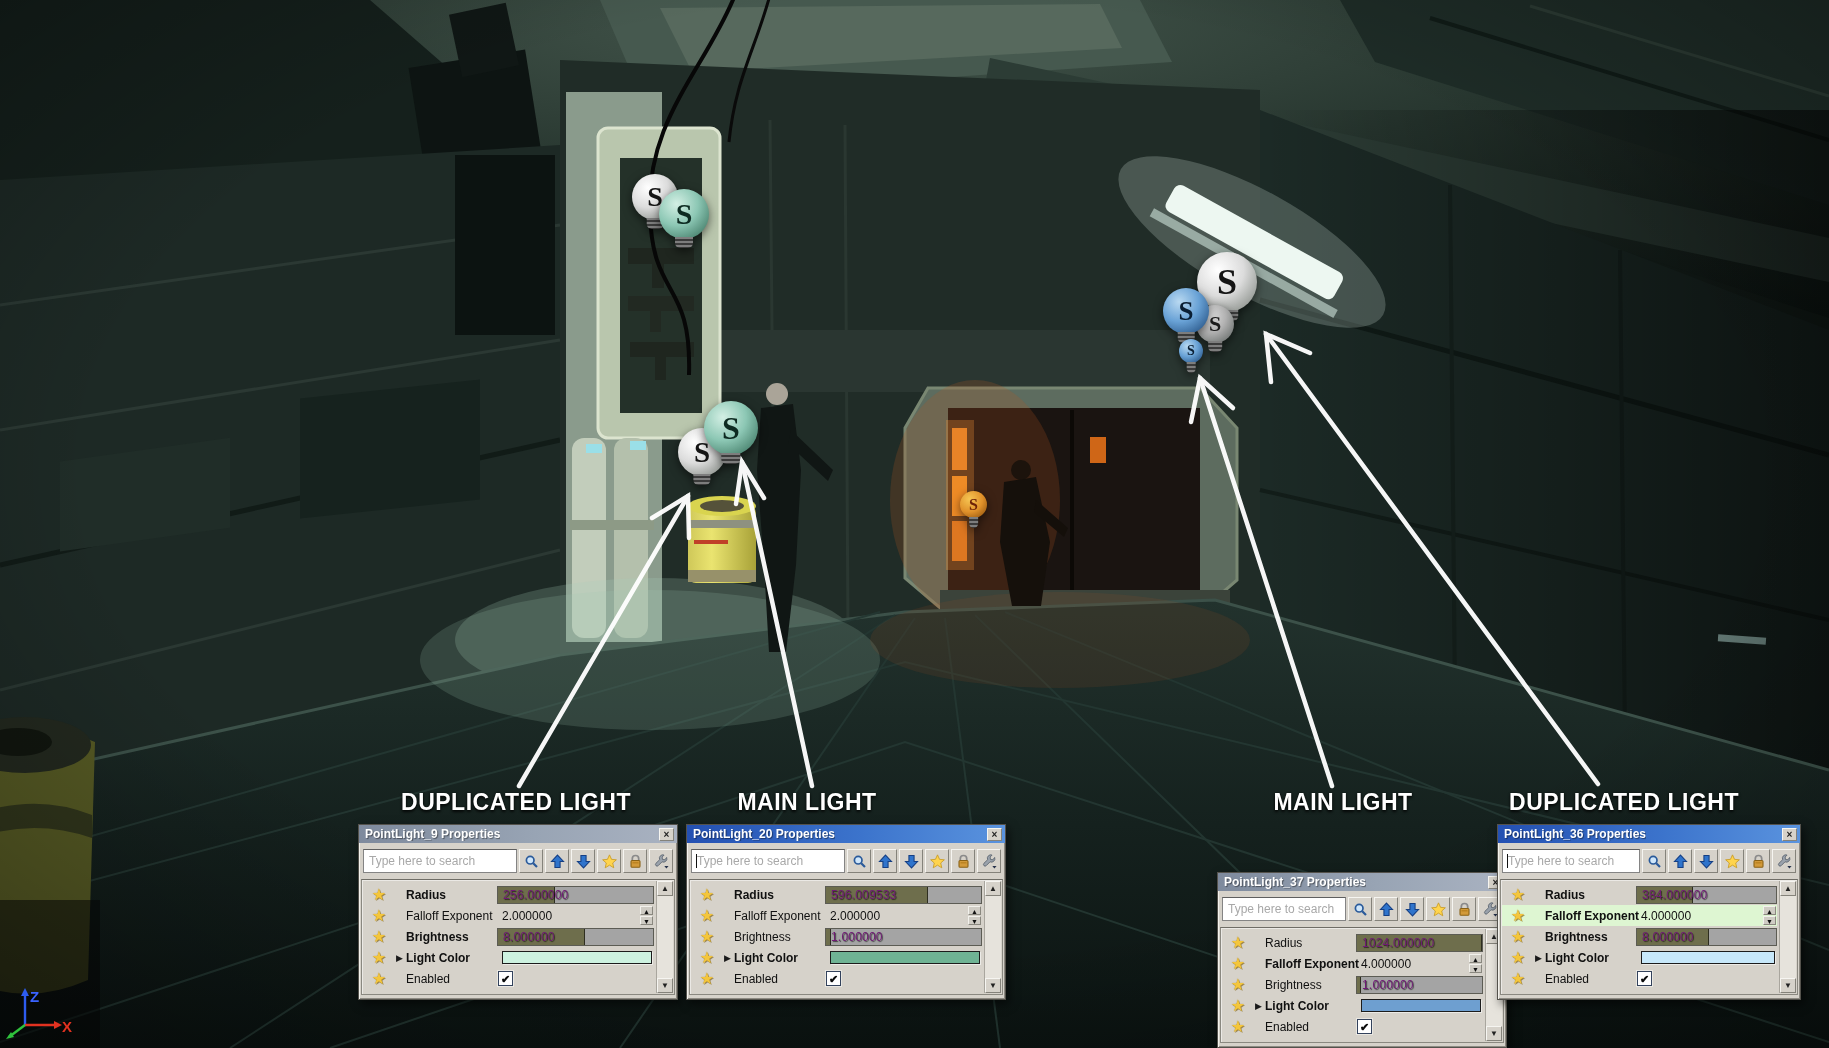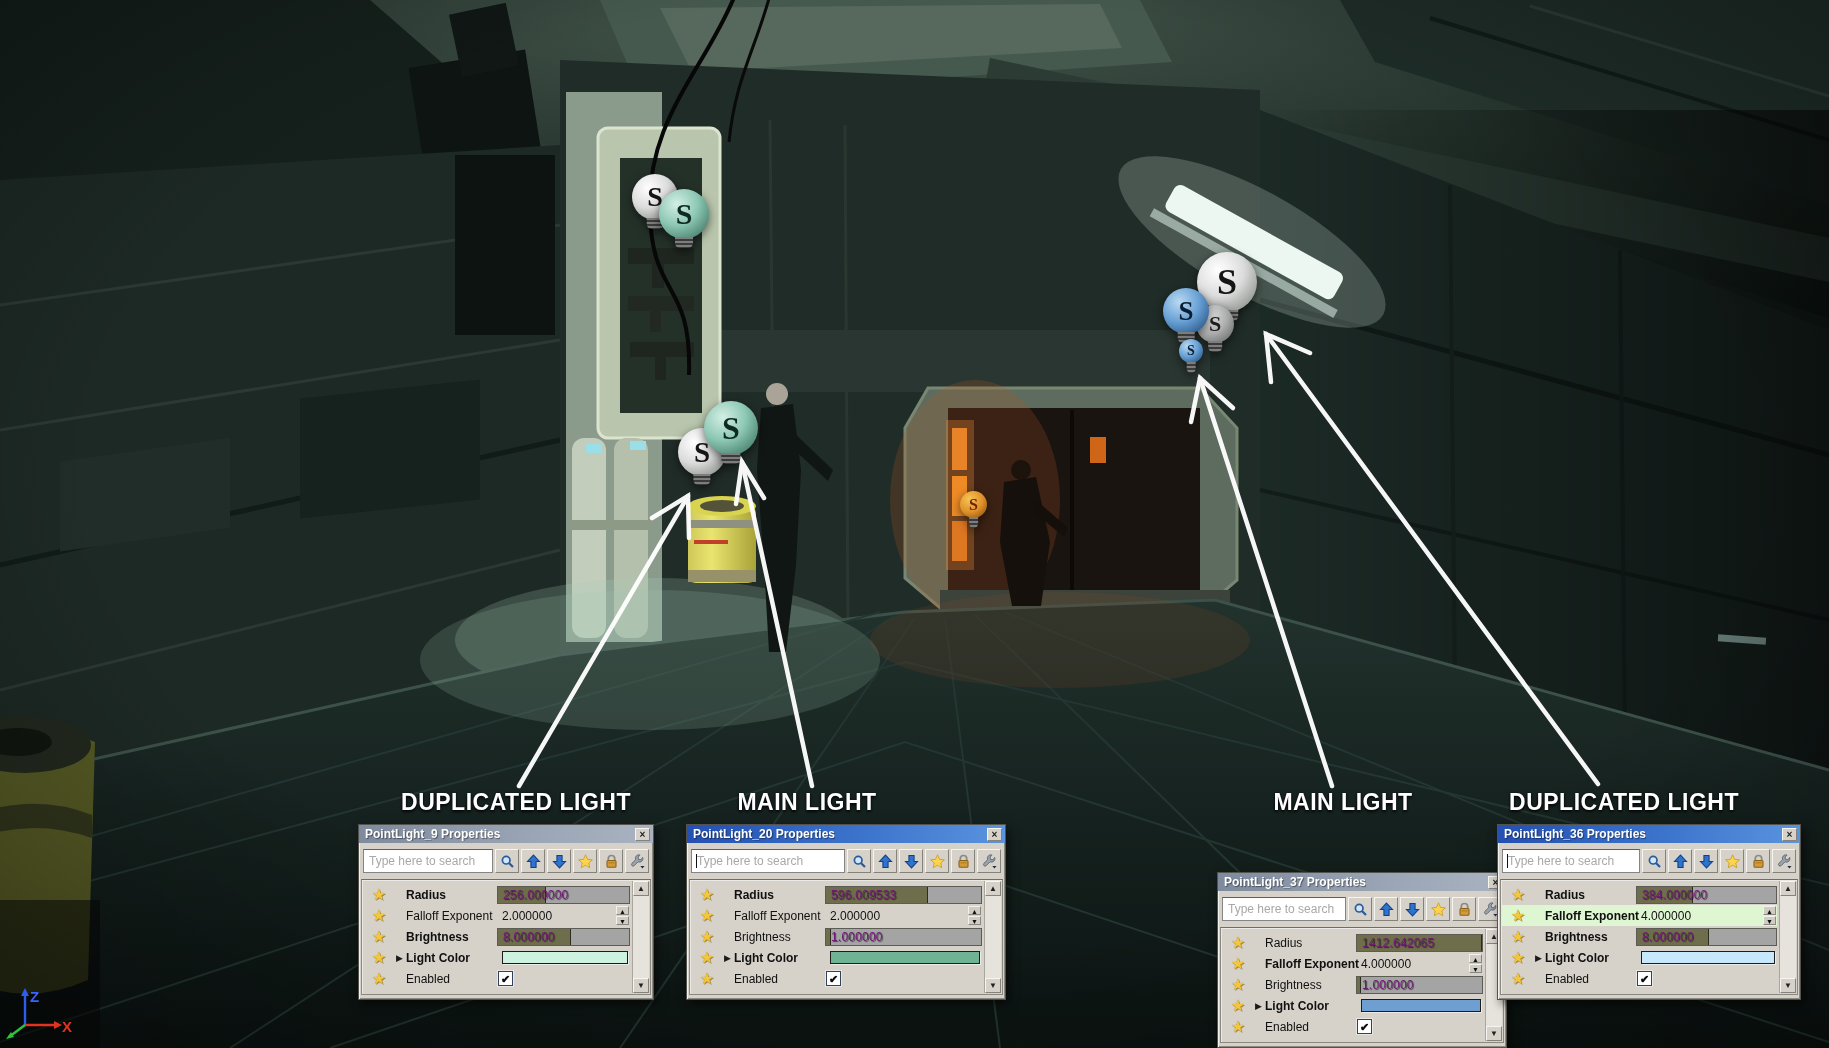--- a/index.html
+++ b/index.html
@@ -306,21 +306,21 @@
       <polyline points="1310,353 1266,334 1271,382"></polyline>
     </g>
   </svg>
 
   <div class="anno" style="left:516px;top:789px">DUPLICATED LIGHT</div>
   <div class="anno" style="left:807px;top:789px">MAIN LIGHT</div>
   <div class="anno" style="left:1343px;top:789px">MAIN LIGHT</div>
   <div class="anno" style="left:1624px;top:789px">DUPLICATED LIGHT</div>
 
   <div id="panels-root">
-      <div class="panel" style="left: 358px; top: 824px; width: 296px;">
+      <div class="panel" style="left: 358px; top: 824px; width: 320px;">
         <div class="titlebar">
           <span class="title">PointLight_9 Properties</span>
           <span class="closebtn">×</span>
         </div>
         <div class="toolbar">
           <div class="searchwrap"><input class="search" placeholder="Type here to search" style=""></div>
           <button class="tbtn">
             <span>
               <svg width="15" height="15" viewBox="0 0 15 15">
                 <circle cx="6.2" cy="6.2" r="3.8" fill="#cfe6fa" stroke="#2a5a9a" stroke-width="1.7"></circle>
@@ -586,21 +586,21 @@
           </button>
         </div>
         <div class="grid">
           <div class="rows">
             <div class="row">
               <span class="rstar">★</span>
               <span class="rlabel">Radius</span>
               <div class="valcell">
                 <div class="vfield">
                   <div class="vfill" style="width: 100%;"></div>
-                  <span class="vtext">1412.642065</span>
+                  <span class="vtext">1024.000000</span>
                 </div>
               </div>
             </div>
             <div class="row">
               <span class="rstar">★</span>
               <span class="rlabel b">Falloff Exponent</span>
               <div class="valcell">
                 <span class="vplain">4.000000</span>
                 <div class="spinner">
                   <div class="spb">▲</div>

